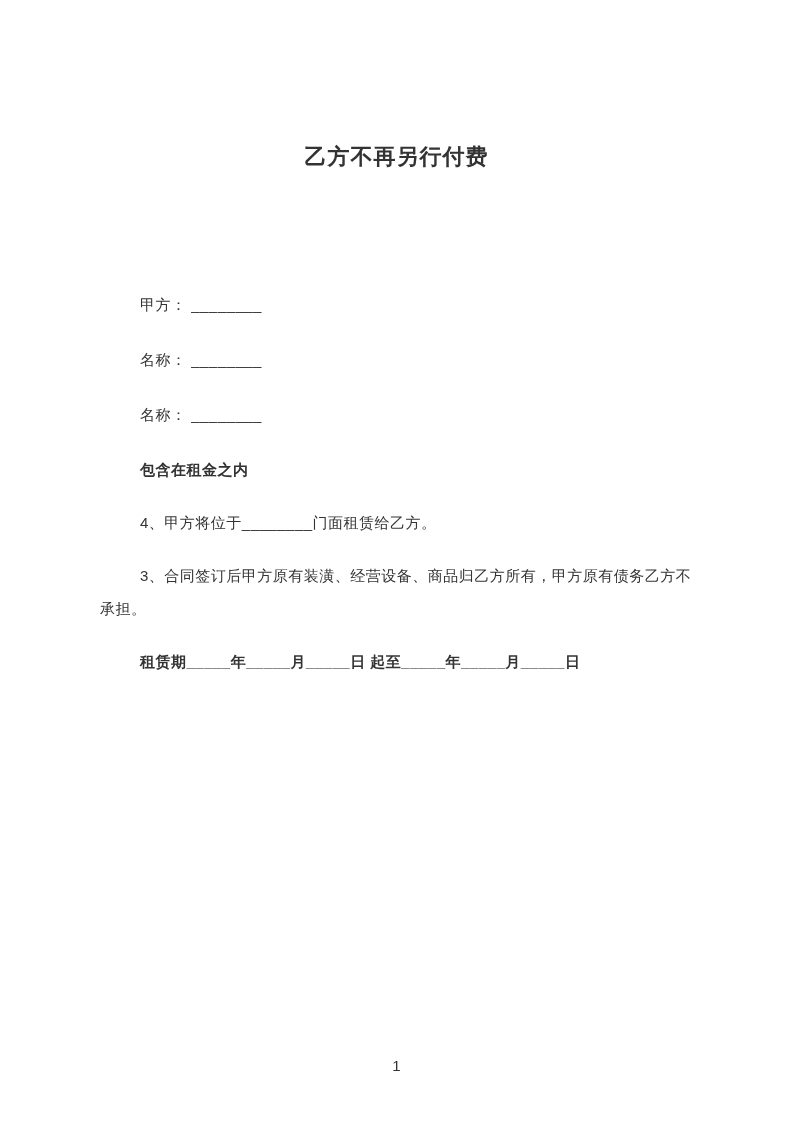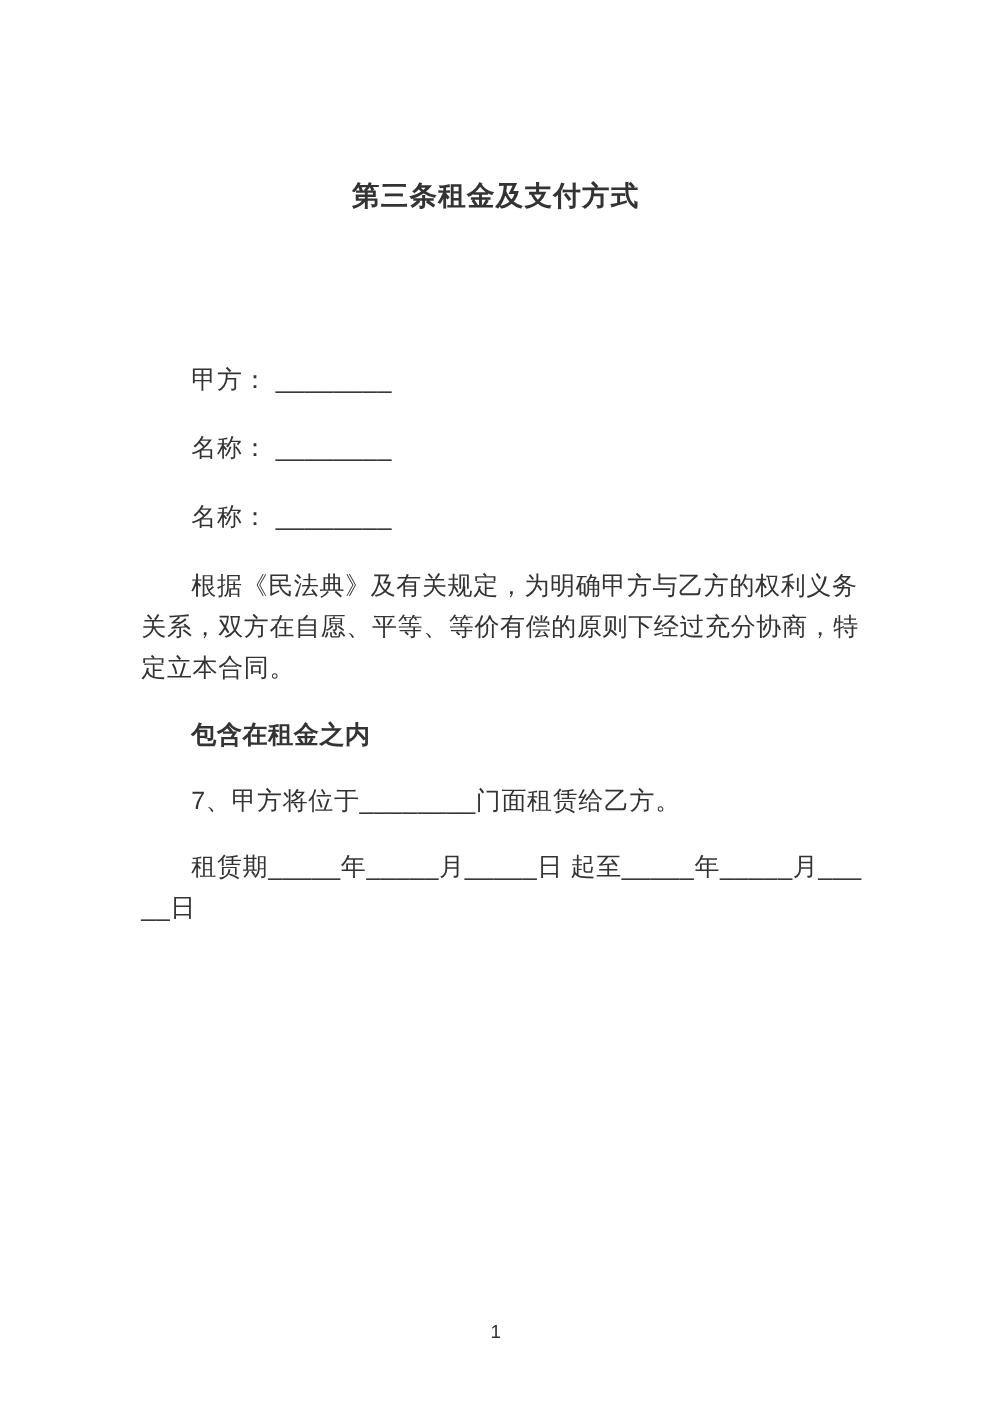--- a/index.html
+++ b/index.html
@@ -23,71 +23,71 @@
     font-size: 22px;
     font-weight: bold;
     text-align: center;
     letter-spacing: 1px;
     margin: 0 0 116px 0;
     color: #333333;
   }
   .line,
   .para,
   .heading {
-    font-size: 20px;
+    font-size: 15px;
     line-height: 33px;
-    margin: 0 0 21px 13px;
+    margin: 0 0 21px 0;
     text-indent: 40px;
     letter-spacing: 0.5px;
     word-break: break-all;
   }
   .line {
     margin-bottom: 22px;
   }
   .para {
     margin-bottom: 20px;
   }
   .heading {
     font-weight: bold;
     margin-bottom: 20px;
   }
   .bold-line {
-    font-weight: normal;
+    font-weight: bold;
   }
   .footer-page-number {
     position: absolute;
     bottom: 48px;
     left: 0;
     width: 100%;
     text-align: center;
     font-size: 15px;
     color: #333333;
   }
 </style>
 </head>
 <body>
 
 <div class="doc-page">
 
-  <h1 class="doc-title">第三条租金及支付方式</h1>
+  <h1 class="doc-title">乙方不再另行付费</h1>
 
   <p class="line">甲方： ________</p>
 
   <p class="line">名称： ________</p>
 
 
   <p class="line">名称： ________</p>
 
-  <p class="para">根据《民法典》及有关规定，为明确甲方与乙方的权利义务关系，双方在自愿、平等、等价有偿的原则下经过充分协商，特定立本合同。</p>
 
   <p class="heading">包含在租金之内</p>
 
-  <p class="para">7、甲方将位于________门面租赁给乙方。</p>
+  <p class="para">4、甲方将位于________门面租赁给乙方。</p>
 
 
+  <p class="para">3、合同签订后甲方原有装潢、经营设备、商品归乙方所有，甲方原有债务乙方不承担。</p>
 
 
   <p class="para bold-line">租赁期_____年_____月_____日 起至_____年_____月_____日</p>
 
 
   <div class="footer-page-number">1</div>
 
 </div>
 
 </body></html>

